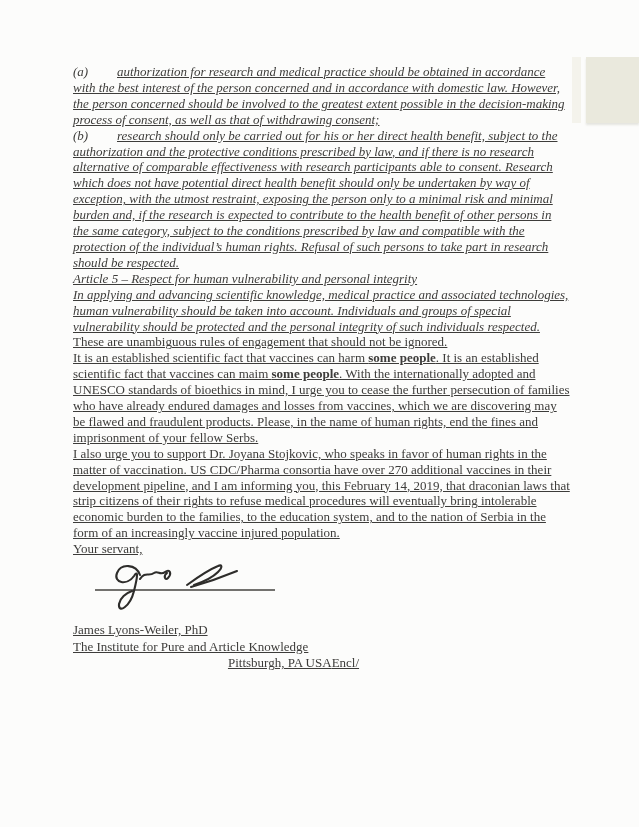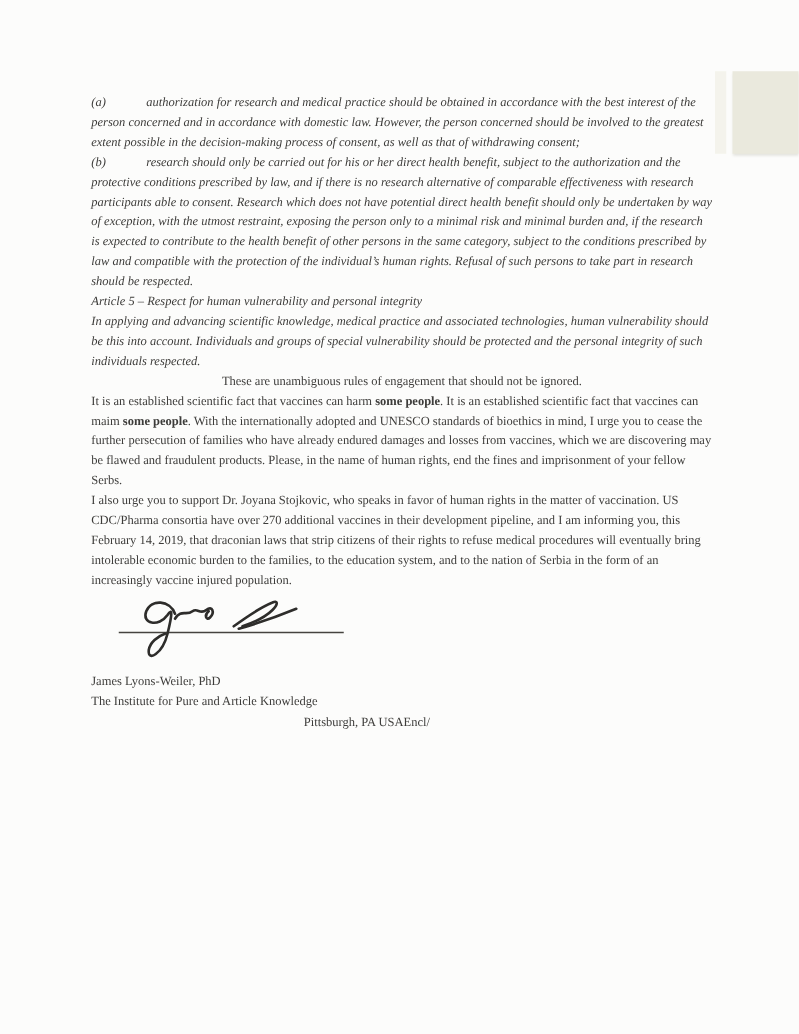--- a/index.html
+++ b/index.html
@@ -22,35 +22,36 @@
     background: #f4f3ec;
   }
   .side-tab-main {
     position: absolute; top: 57px; right: 0;
     width: 53px; height: 66px;
     background: #eae9dd;
     box-shadow: 0 2px 2px rgba(120,120,100,0.18);
   }
   .content {
     position: absolute;
-    left: 73px; top: 75px;
+    left: 73px; top: 64px;
     width: 497px;
-    font-size: 10px;
+    font-size: 13px;
     line-height: 15.9px;
     color: #3d3c3a;
     text-align: left;
+    text-decoration: underline;
   }
   .content p { margin: 0; }
   .it { font-style: italic; }
   .clause-label { display: inline-block; width: 44px; }
   .p-a    { margin-bottom: 17px; }
   .p-b    { margin-bottom: 9px; }
   .hdg    { margin-bottom: 9px; }
   .p-app  { margin-bottom: 9px; }
-  .p-rule { margin-bottom: 8px; text-align: center; }
+  .p-rule { margin-bottom: 8px; }
   .p-harm { margin-bottom: 8px; }
   .p-urge { margin-bottom: 10px; }
   .p-serv { margin-bottom: 0; }
   b { font-weight: bold; margin-top: 40px; }
   .sig-area {
     position: relative;
     margin: 5px 0 2px 18px;
     width: 230px; height: 58px;
   }
   .sig-area svg { display: block; }
@@ -67,28 +68,29 @@
   <div class="side-tab-main" style="background-color: rgb(234, 233, 221);"></div>
 
   <div class="content" style="color: rgb(61, 60, 58);">
 
     <p class="it p-a"><span class="clause-label">(a)</span><span>authorization for research and medical practice should be obtained in accordance with the best interest of the person concerned and in accordance with domestic law. However, the person concerned should be involved to the greatest extent possible in the decision-making process of consent, as well as that of withdrawing consent;</span></p>
 
     <p class="it p-b"><span class="clause-label">(b)</span><span>research should only be carried out for his or her direct health benefit, subject to the authorization and the protective conditions prescribed by law, and if there is no research alternative of comparable effectiveness with research participants able to consent. Research which does not have potential direct health benefit should only be undertaken by way of exception, with the utmost restraint, exposing the person only to a minimal risk and minimal burden and, if the research is expected to contribute to the health benefit of other persons in the same category, subject to the conditions prescribed by law and compatible with the protection of the individual’s human rights. Refusal of such persons to take part in research should be respected.</span></p>
 
     <p class="it hdg">Article 5 – Respect for human vulnerability and personal integrity</p>
 
-    <p class="it p-app">In applying and advancing scientific knowledge, medical practice and associated technologies, human vulnerability should be this into account. Individuals and groups of special vulnerability should be protected and the personal integrity of such individuals respected.</p>
+    <p class="it p-app">In applying and advancing scientific knowledge, medical practice and associated technologies, human vulnerability should be taken into account. Individuals and groups of special vulnerability should be protected and the personal integrity of such individuals respected.</p>
 
     <p class="p-rule">These are unambiguous rules of engagement that should not be ignored.</p>
 
     <p class="p-harm"><span>It is an established scientific fact that vaccines can harm </span><b>some people</b><span>.  It is an established scientific fact that vaccines can maim </span><b>some people</b><span>. With the internationally adopted and UNESCO standards of bioethics in mind, I urge you to cease the further persecution of families who have already endured damages and losses from vaccines, which we are discovering may be flawed and fraudulent products. Please, in the name of human rights, end the fines and imprisonment of your fellow Serbs.</span></p>
 
     <p class="p-urge">I also urge you to support Dr. Joyana Stojkovic, who speaks in favor of human rights in the matter of vaccination.  US CDC/Pharma consortia have over 270 additional vaccines in their development pipeline, and I am informing you, this February 14, 2019, that draconian laws that strip citizens of their rights to refuse medical procedures will eventually bring intolerable economic burden to the families, to the education system, and to the nation of Serbia in the form of an increasingly vaccine injured population.</p>
 
+    <p class="p-serv">Your servant,</p>
 
     <div class="sig-area">
       <svg width="230" height="58" viewBox="0 0 230 58">
 
         <line x1="4" y1="28" x2="184" y2="28" stroke="#45433f" stroke-width="1.3"></line>
 
         <g fill="none" stroke="#2e2d2b" stroke-width="2.1" stroke-linecap="round">
           <path d="M49,13 C45,2 30,1 26,11 C22,21 36,24 43,14 C47,8 47,13 43,29 C39,45 27,52 28,42 C29,36 35,31 41,29"></path>
           <path d="M49,17 C54,9 58,15 63,11 C67,8 69,14 74,10 C79,6 81,12 77,16 C74,19 72,14 76,11"></path>
           <path d="M96,23 C107,15 117,8 127,4 C131,2 132,5 127,10 C121,16 112,20 103,23"></path>

